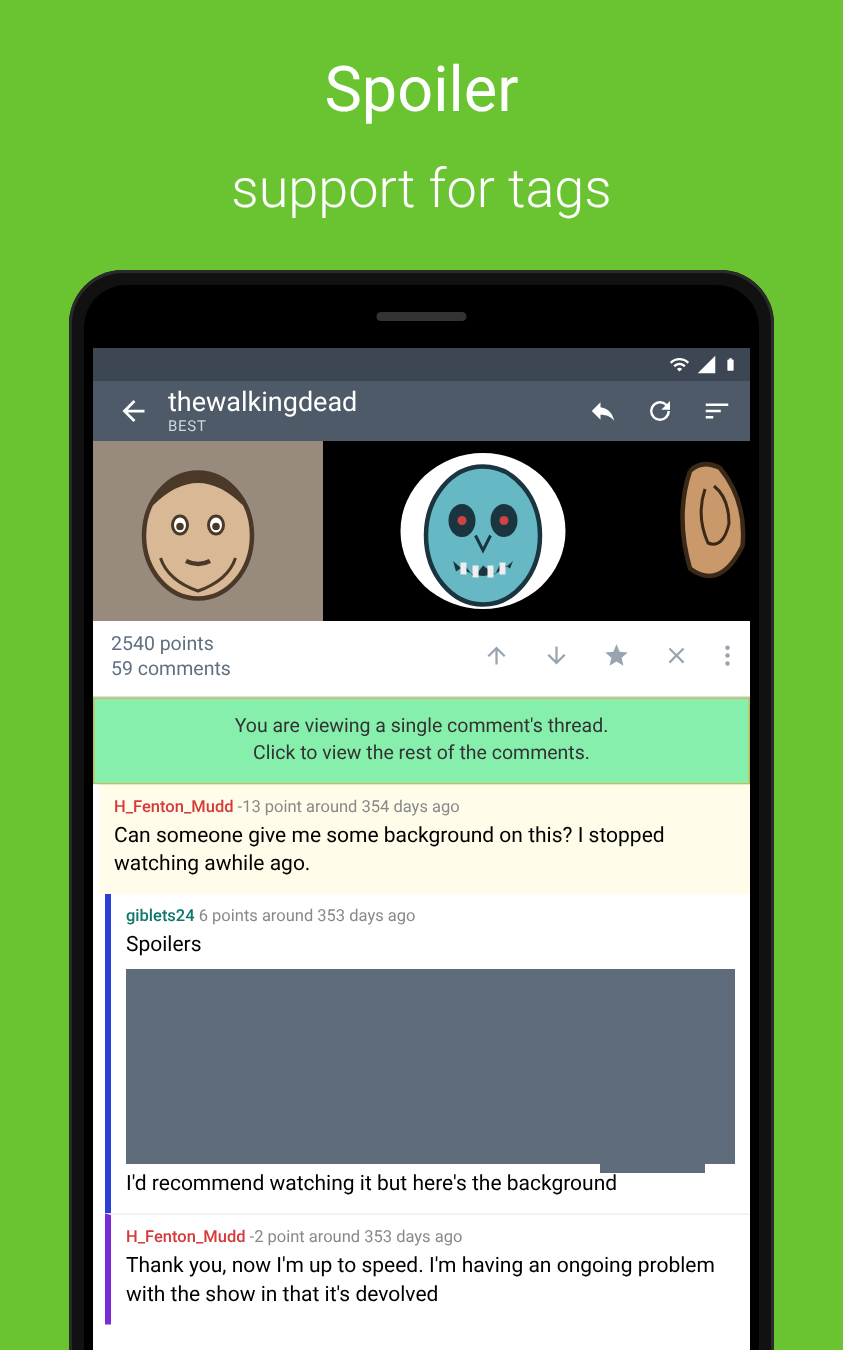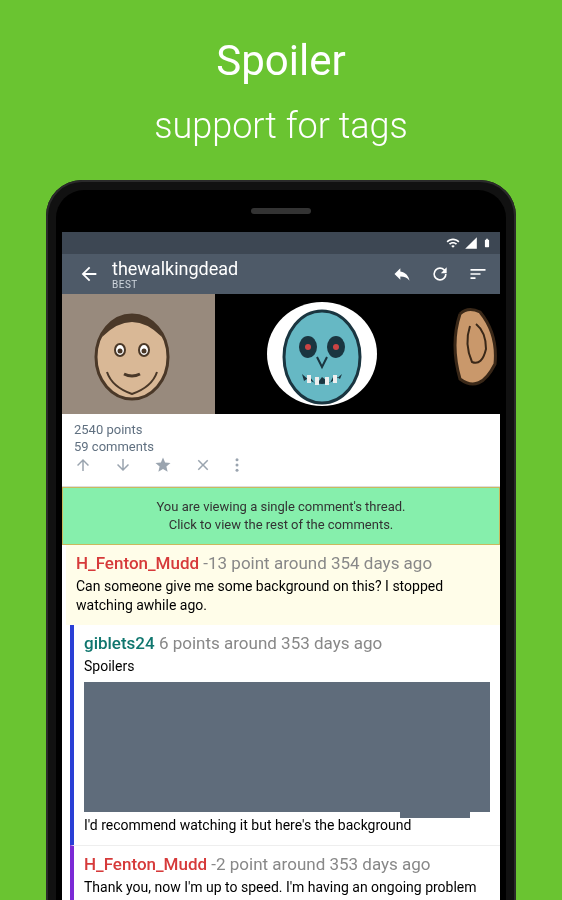--- a/index.html
+++ b/index.html
@@ -97,24 +97,24 @@
       left: 200px; top: 5px;
       width: 120px; height: 120px;
     }
     .ear {
       position: absolute;
       right: 0; top: 10px;
       width: 50px; height: 90px;
     }
     .post-meta {
       display: flex;
+      align-items: center;
       padding: 8px 12px;
       background: #fff;
       border-bottom: 1px solid #ddd;
-      flex-direction: column;
     }
     .post-meta .info { flex: 1; font-size: 13px; color: #607080; }
     .post-meta .info div { line-height: 1.3; }
     .post-meta .actions { display: flex; gap: 22px; align-items: center; }
     .post-meta .actions svg { fill: #9aa4af; }
     .notice {
       background: #86efac;
       border: 1px solid #c9b95d;
       padding: 10px;
       text-align: center;
@@ -124,21 +124,21 @@
     }
     .comment {
       background: #fff;
       padding: 8px 10px 10px 10px;
       border-left: 4px solid transparent;
       font-size: 14px;
     }
     .c1 { border-left-color: #fff; background: #fffde9; }
     .c2 { border-left-color: #2a3fd6; margin-left: 8px; }
     .c3 { border-left-color: #7b2ad6; margin-left: 8px; border-top: 1px solid #eee; }
-    .comment .meta { font-size: 17px; margin-bottom: 4px; }
+    .comment .meta { font-size: 11px; margin-bottom: 4px; }
     .username { color: #0f766e; font-weight: 500; }
     .username.op { color: #d63a3a; }
     .score { color: #888; }
     .comment .body { color: #000000; line-height: 1.35; }
     .spoiler-block {
       background: #5f6c7b;
       height: 130px;
       margin: 6px 0 4px 0;
       position: relative;
     }

